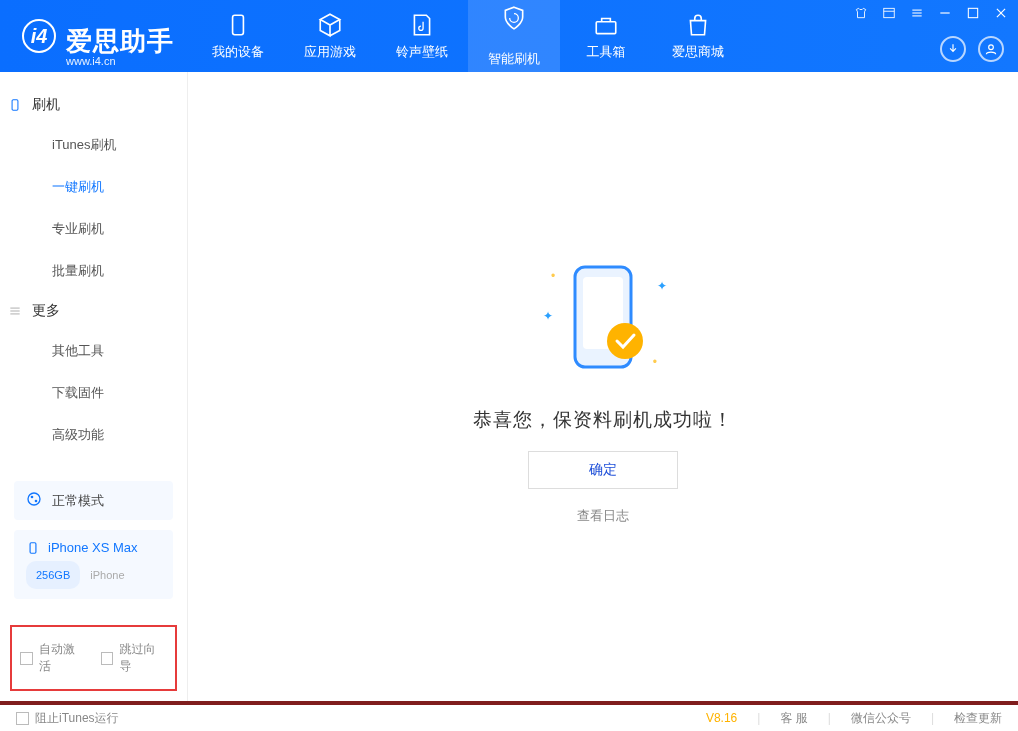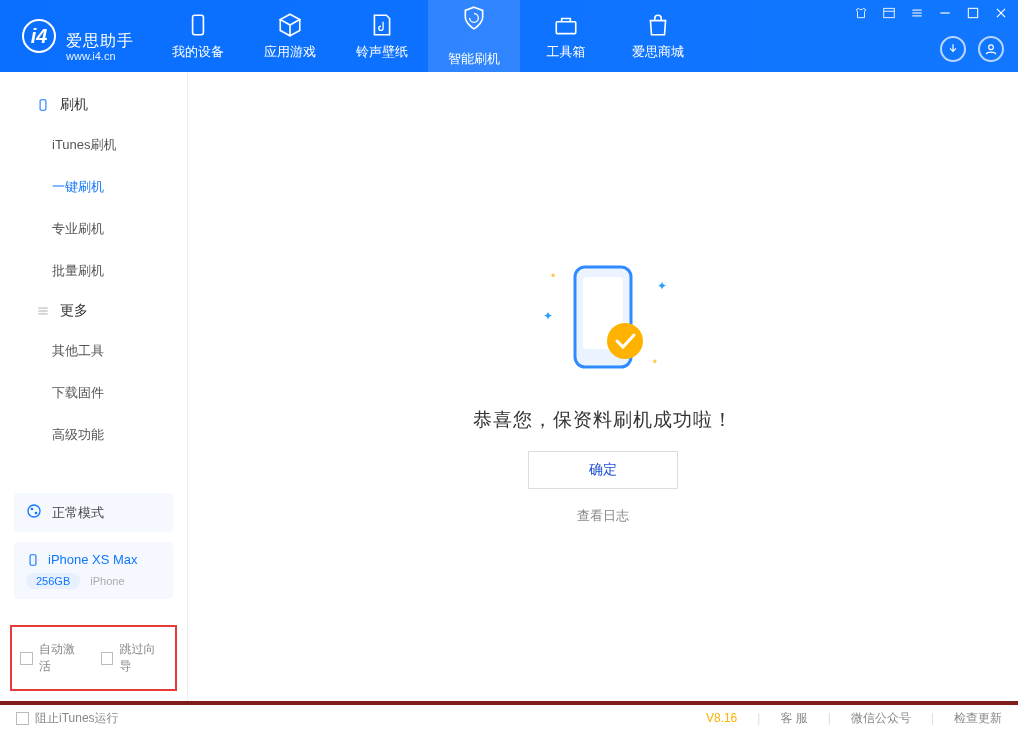--- a/index.html
+++ b/index.html
@@ -3,45 +3,45 @@
 <meta charset="utf-8">
 <style>
 * { margin: 0; padding: 0; box-sizing: border-box; font-family: "Microsoft YaHei", Arial, sans-serif; }
 body { background: #fff; width: 1018px; height: 731px; overflow: hidden; }
 
 
 .header { height: 72px; background: linear-gradient(to right, #0a6eff, #1277ff); display: flex; align-items: stretch; color: #fff; position: relative; }
 .logo-area { display: flex; align-items: center; padding: 0 18px 0 22px; justify-content: flex-end; }
 .logo-circle { width: 34px; height: 34px; border: 2px solid #fff; border-radius: 50%; display: flex; align-items: center; justify-content: center; font-weight: bold; font-size: 20px; margin-right: 10px; font-style: italic; }
 .logo-text { line-height: 1.1; }
-.app-name { font-size: 16px; font-weight: 400; letter-spacing: 1px; margin-top: 22px; }
+.app-name { font-size: 26px; font-weight: 700; letter-spacing: 1px; margin-top: 22px; }
 .app-url { font-size: 11px; opacity: .9; }
 .nav-tabs { display: flex; }
 .nav-tab { width: 92px; display: flex; flex-direction: column; align-items: center; justify-content: center; font-size: 13px; cursor: pointer; gap: 5px; }
 .nav-tab.active { background: rgba(255,255,255,.14); gap: 19px; }
 .nav-icon svg { width: 26px; height: 26px; display: block; }
 .window-controls { position: absolute; right: 10px; top: 6px; display: flex; gap: 14px; font-size: 14px; }
 .wc-btn { cursor: pointer; stroke: #fff; }
 .header-actions { position: absolute; right: 14px; bottom: 10px; display: flex; gap: 12px; }
 .ha-btn { width: 26px; height: 26px; border: 2px solid rgba(255,255,255,.7); border-radius: 50%; display: flex; align-items: center; justify-content: center; cursor: pointer; font-size: 14px; color:#fff; }
 
 
 .body { display: flex; height: calc(731px - 72px - 30px); }
 .sidebar { width: 188px; border-right: 1px solid #eee; display: flex; flex-direction: column; }
 .sb-scroll { flex: 1; padding-top: 14px; }
-.sb-group-hdr { display: flex; align-items: center; gap: 10px; padding: 10px 36px; font-size: 14px; color: #333; font-weight: 500; }
+.sb-group-hdr { display: flex; align-items: center; gap: 10px; padding: 10px 8px; font-size: 14px; color: #333; font-weight: 500; }
 .sb-item { padding: 12px 20px 12px 52px; font-size: 13px; color: #555; cursor: pointer; }
 .sb-item.active { color: #1277ff; }
 .sb-group-icon { width: 14px; height: 14px; display:inline-flex; align-items:center; justify-content:center; }
 
 .sb-status { padding: 0 14px 10px; }
 .status-card { background: #f5f9ff; border-radius: 4px; padding: 10px 12px; font-size: 13px; color: #444; display: flex; align-items: center; gap: 10px; margin-bottom: 10px; }
 .status-card.device { flex-wrap: wrap; gap: 6px 10px; }
 .device-name { color: #1277ff; font-size: 13px; font-weight: 500; width: 100%; display:flex; align-items:center; gap:8px; }
-.device-cap { background: #e6f0ff; color: #1277ff; font-size: 11px; padding: 2px 10px; border-radius: 10px; }
+.device-cap { background: #e6f0ff; color: #1277ff; font-size: 11px; padding: 8px 10px; border-radius: 10px; }
 .device-type { font-size: 11px; color: #aaa; }
 
 .options-box { border: 2px solid #e63b3b; margin: 6px 10px 10px; padding: 14px 8px; display: flex; gap: 14px; font-size: 12px; color: #888; }
 .chk { display: flex; align-items: center; gap: 6px; cursor: pointer; }
 .chk .box { width: 13px; height: 13px; border: 1px solid #bbb; background:#fff; }
 
 
 .main { flex: 1; display: flex; flex-direction: column; align-items: center; justify-content: center; gap: 18px; }
 .illus { width: 140px; height: 140px; position: relative; }
 .success-msg { font-size: 19px; color: #333; letter-spacing: 1px; }

